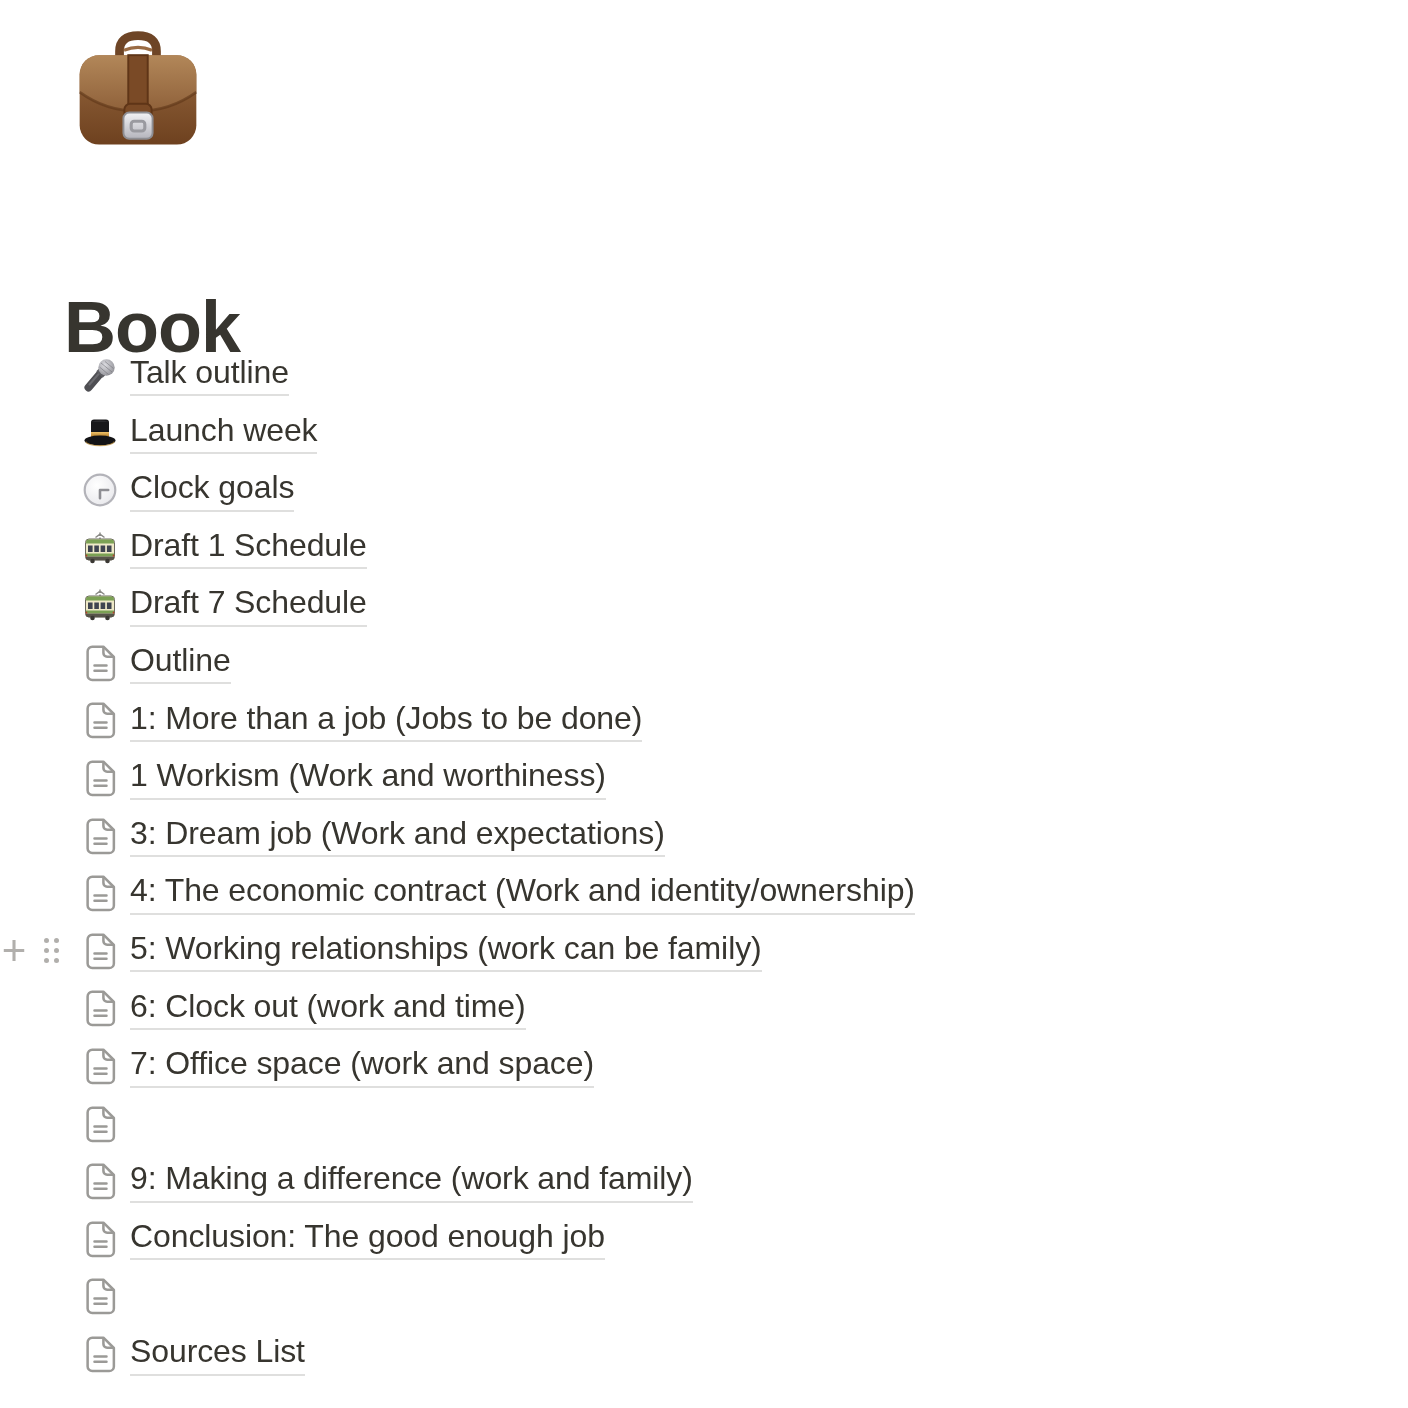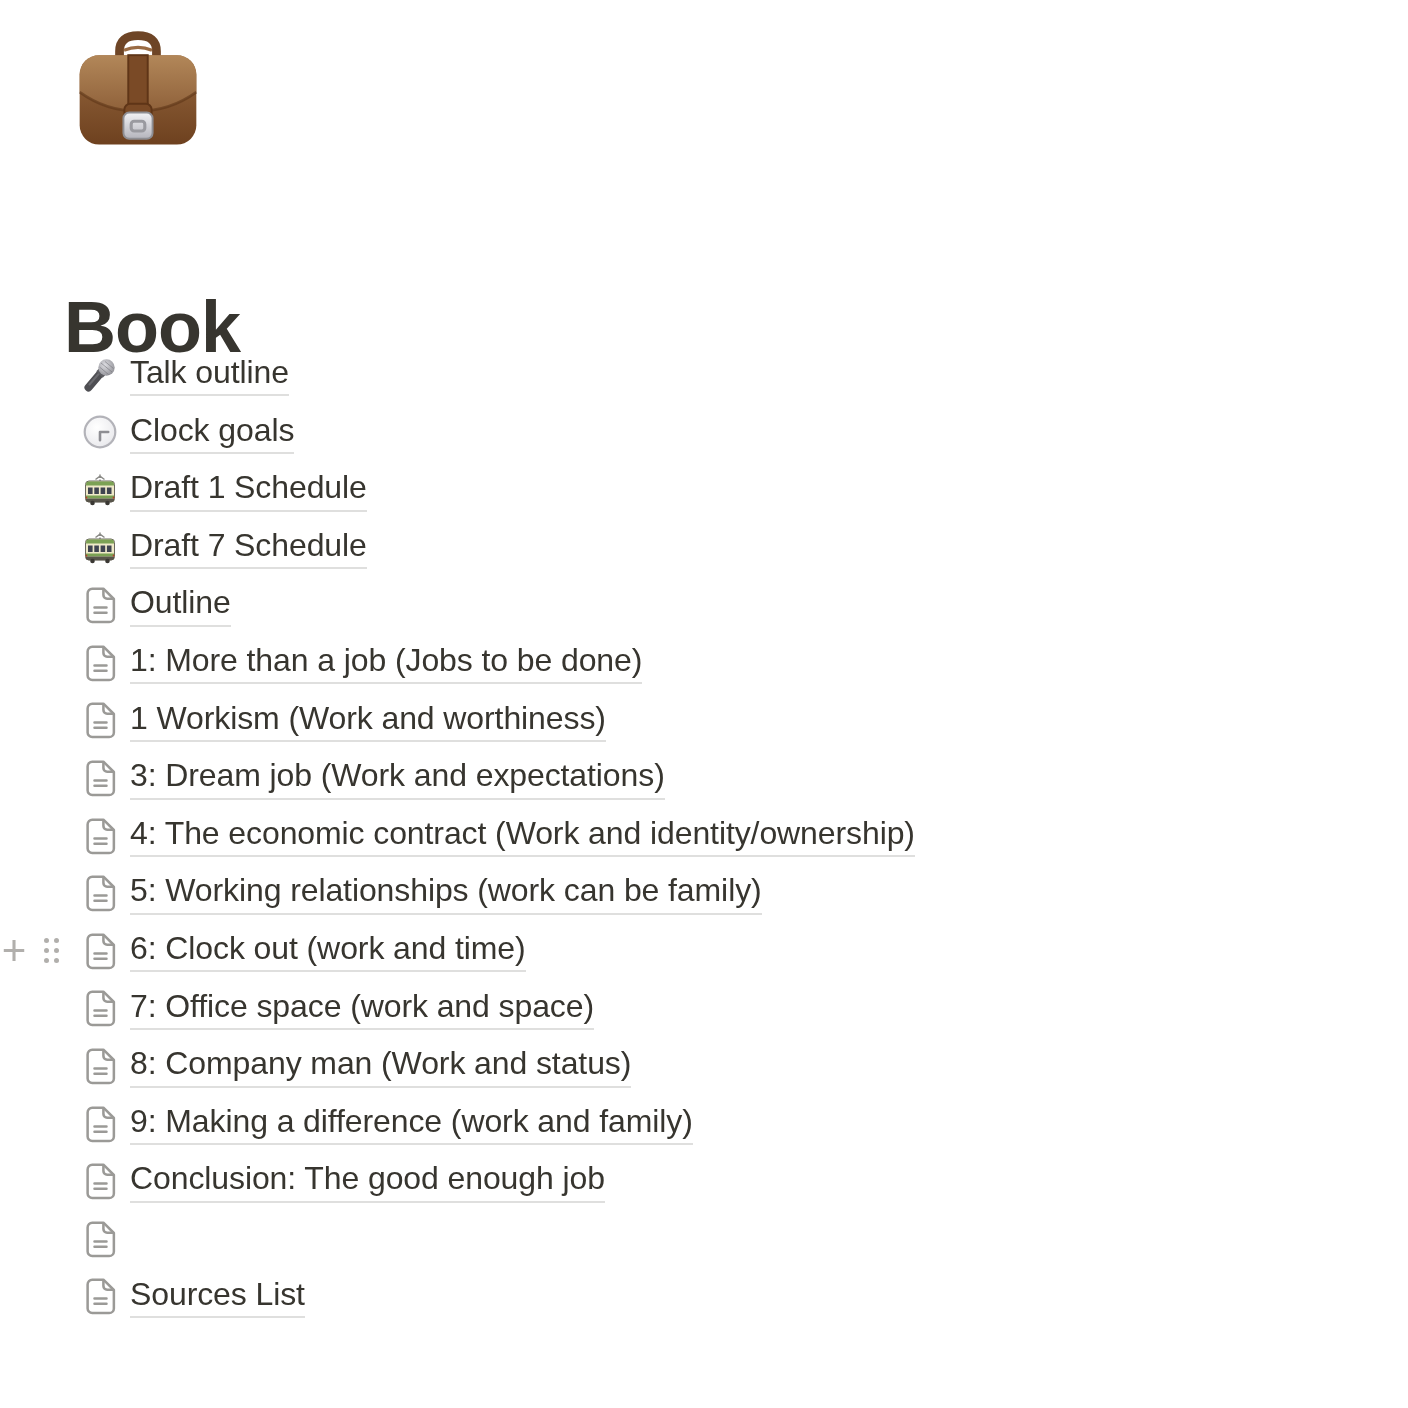--- a/index.html
+++ b/index.html
@@ -218,20 +218,28 @@
 
     <div class="row">
       <span class="icon-box">
           <svg class="emoji">
             <use href="#sym-mic"></use>
           </svg>
         </span>
       <span class="link">Talk outline</span>
     </div>
 
+    <div class="row">
+      <span class="icon-box">
+          <svg class="emoji">
+            <use href="#sym-hat"></use>
+          </svg>
+        </span>
+      <span class="link">Launch week</span>
+    </div>
 
     <div class="row">
       <span class="icon-box">
           <svg class="emoji">
             <use href="#sym-clock"></use>
           </svg>
         </span>
       <span class="link">Clock goals</span>
     </div>
 
@@ -324,21 +332,20 @@
         </span>
       <span class="link">7: Office space (work and space)</span>
     </div>
 
     <div class="row">
       <span class="icon-box">
           <svg class="doc">
             <use href="#sym-doc"></use>
           </svg>
         </span>
-      <span class="link">8: Company man (Work and status)</span>
     </div>
 
     <div class="row">
       <span class="icon-box">
           <svg class="doc">
             <use href="#sym-doc"></use>
           </svg>
         </span>
       <span class="link">9: Making a difference (work and family)</span>
     </div>

